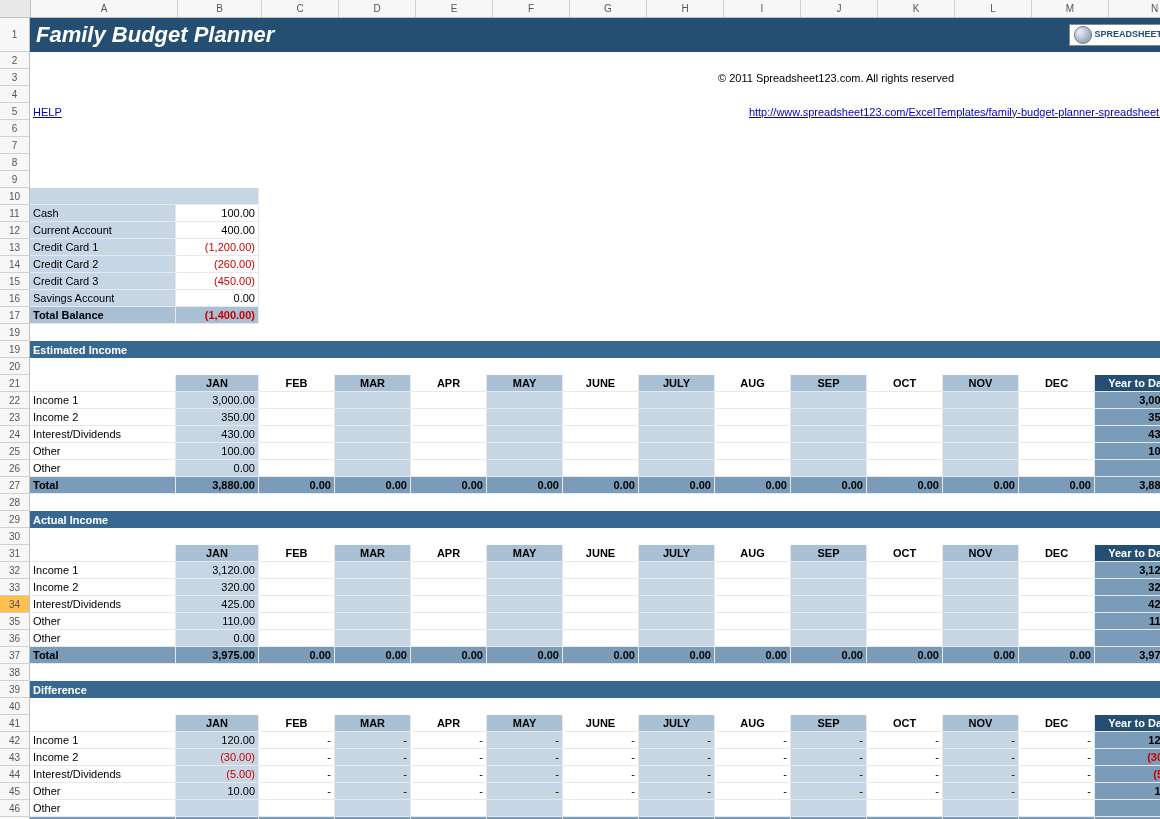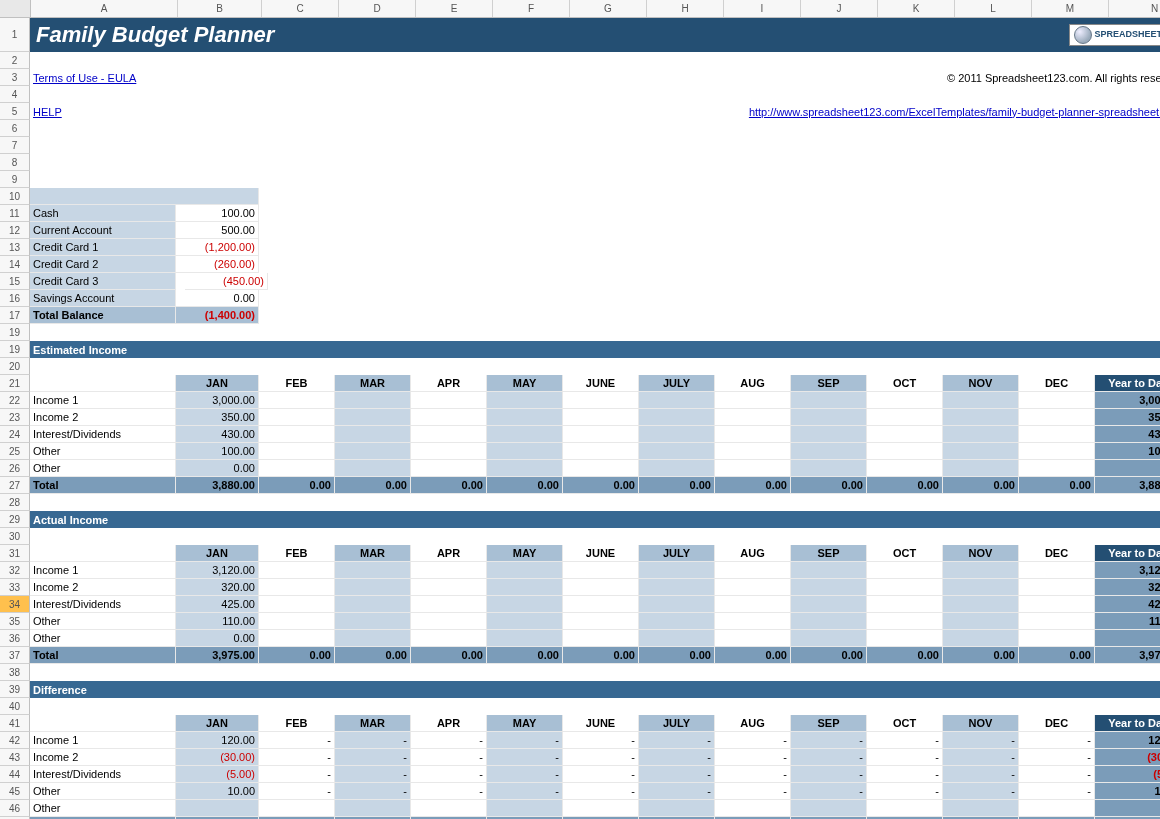--- a/index.html
+++ b/index.html
@@ -114,23 +114,20 @@
         <div class="row title-row" style="height: 34px;">
           <div class="cell title-cell" style="width: 989px;">Family Budget Planner</div>
           <div class="cell logo-cell" style="width: 167px;">
             <span class="logo-box"><span class="globe"></span>SPREADSHEET123</span>
           </div>
         </div>
         <div class="row">
           <div class="cell noborder" style="width: 1156px;"></div>
         </div>
         <div class="row">
-          <div class="cell noborder" style="width: 229px;">
-            <span class="link">Terms of Use - EULA</span>
-          </div>
           <div class="cell noborder copyright" style="width: 927px;">© 2011 Spreadsheet123.com. All rights reserved</div>
         </div>
         <div class="row">
           <div class="cell noborder" style="width: 1156px;"></div>
         </div>
         <div class="row">
           <div class="cell noborder" style="width: 146px;">
             <span class="link">HELP</span>
           </div>
           <div class="cell noborder copyright" style="width: 1010px;">
@@ -153,36 +150,36 @@
           <div class="cell shade1" style="width: 229px;"></div>
           <div class="cell noborder" style="width: 927px;"></div>
         </div>
         <div class="row">
           <div class="cell shade1" style="width: 146px;">Cash</div>
           <div class="cell num " style="width: 83px;">100.00</div>
           <div class="cell noborder" style="width: 927px;"></div>
         </div>
         <div class="row">
           <div class="cell shade1" style="width: 146px;">Current Account</div>
-          <div class="cell num " style="width: 83px;">500.00</div>
+          <div class="cell num " style="width: 83px;">400.00</div>
           <div class="cell noborder" style="width: 927px;"></div>
         </div>
         <div class="row">
           <div class="cell shade1" style="width: 146px;">Credit Card 1</div>
           <div class="cell num neg" style="width: 83px;">(1,200.00)</div>
           <div class="cell noborder" style="width: 927px;"></div>
         </div>
         <div class="row">
           <div class="cell shade1" style="width: 146px;">Credit Card 2</div>
           <div class="cell num neg" style="width: 83px;">(260.00)</div>
           <div class="cell noborder" style="width: 927px;"></div>
         </div>
         <div class="row">
           <div class="cell shade1" style="width: 146px;">Credit Card 3</div>
-          <div class="cell num neg" style="width: 83px; margin-left: 9px;">(450.00)</div>
+          <div class="cell num neg" style="width: 83px;">(450.00)</div>
           <div class="cell noborder" style="width: 927px;"></div>
         </div>
         <div class="row">
           <div class="cell shade1" style="width: 146px;">Savings Account</div>
           <div class="cell num " style="width: 83px;">0.00</div>
           <div class="cell noborder" style="width: 927px;"></div>
         </div>
         <div class="row">
           <div class="cell shade2 b" style="width: 146px;">Total Balance</div>
           <div class="cell shade2 num b neg" style="width: 83px;">(1,400.00)</div>

